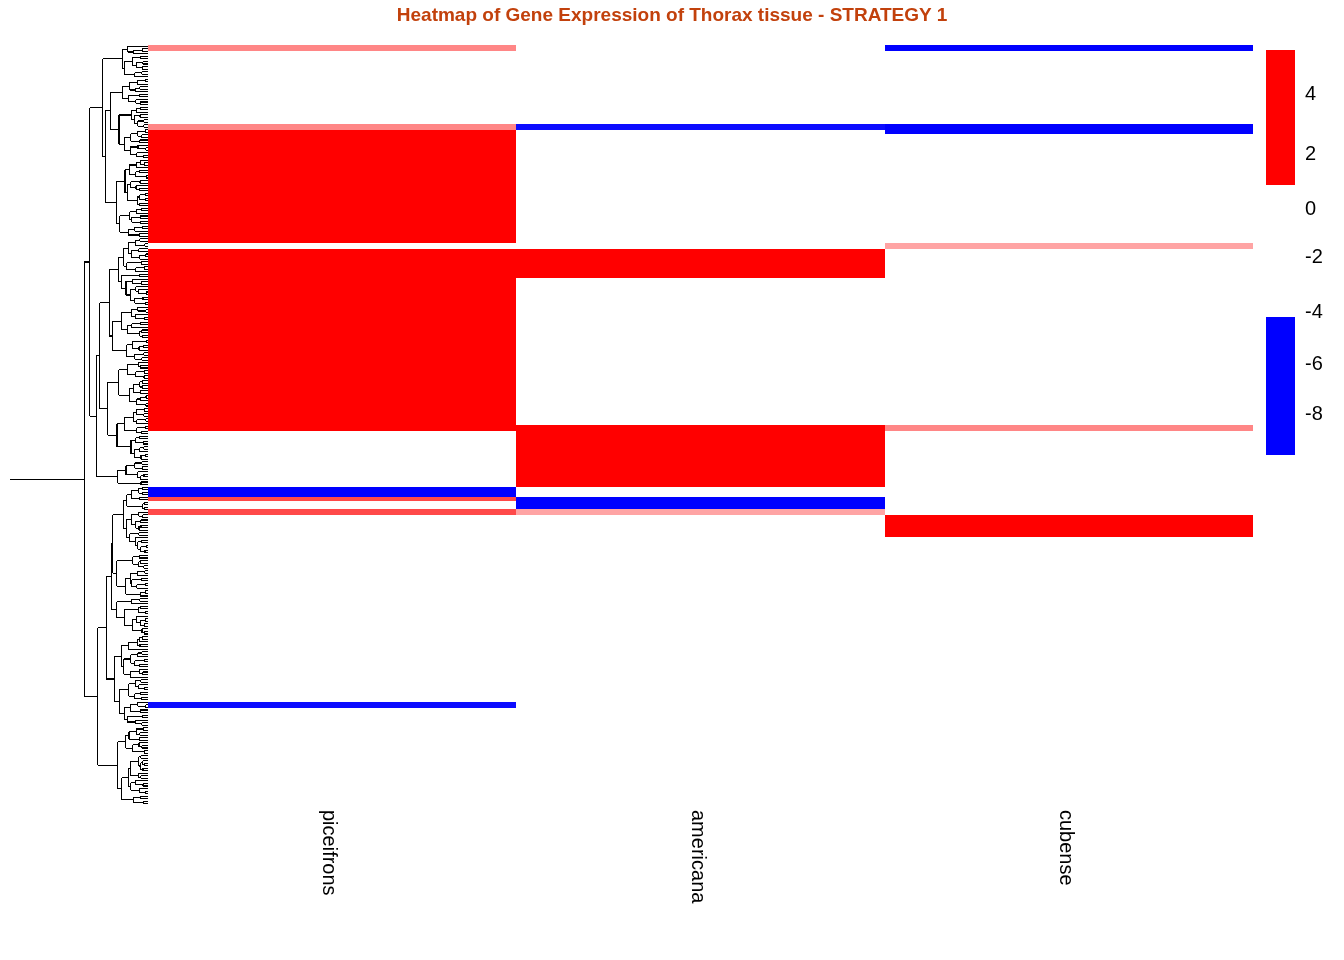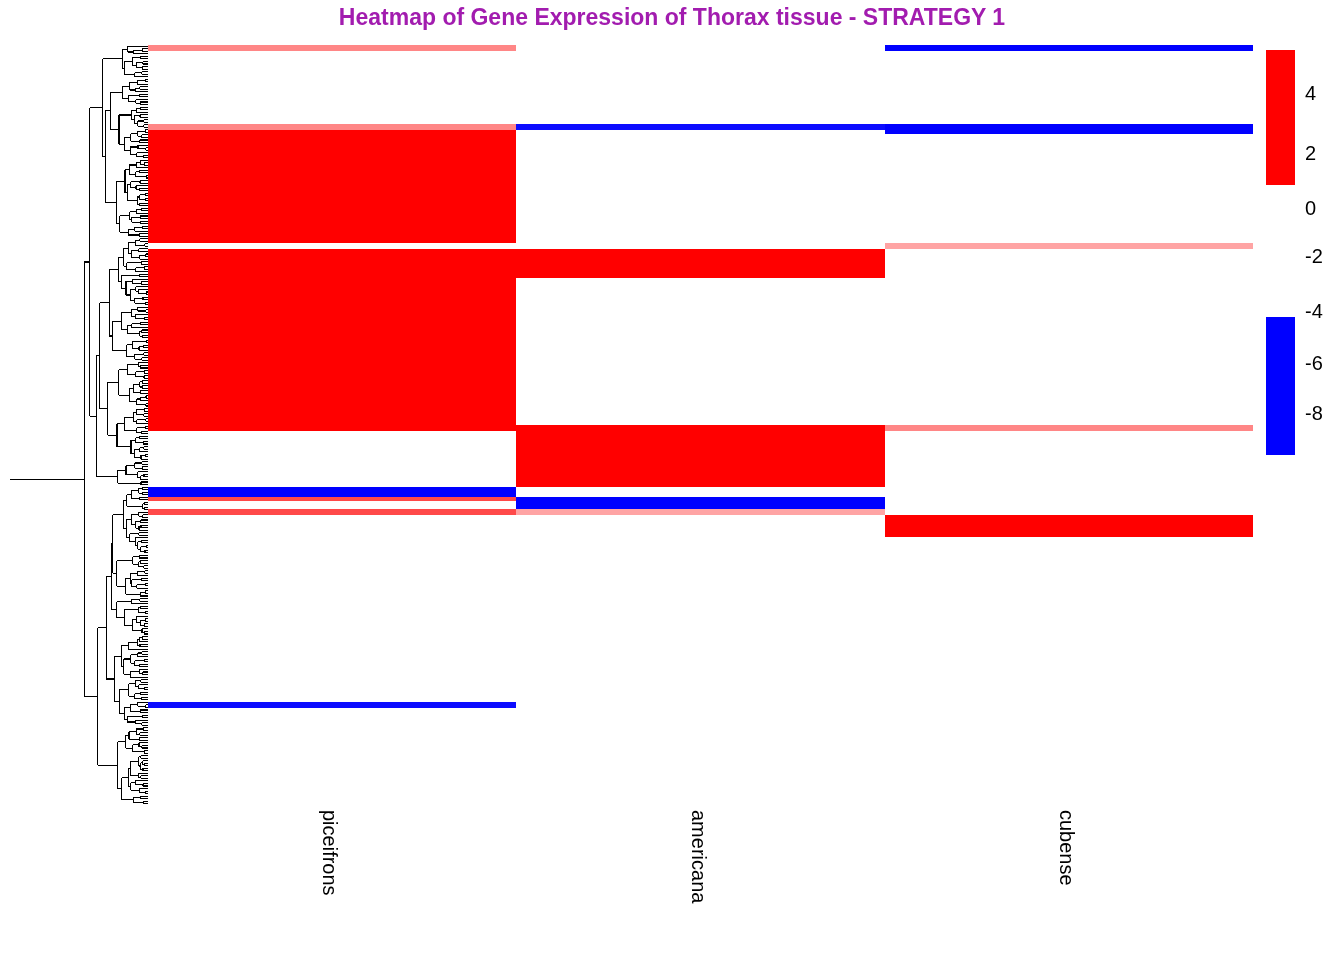--- a/index.html
+++ b/index.html
@@ -7,21 +7,21 @@
     width:1344px;height:960px;
     background:#ffffff;
     font-family:"Liberation Sans", sans-serif;
     overflow:hidden;
     position:relative;
   }
   #plot{position:absolute;left:0;top:0;width:1344px;height:960px;}
   #title{
     position:absolute;left:0;top:4px;width:1344px;
     text-align:center;
-    font-size:23px;font-weight:bold;color:#a21caf;
+    font-size:19px;font-weight:bold;color:#c2410c;
     font-family:"Liberation Sans", sans-serif;
     letter-spacing:0px;
   }
   .collabel{
     position:absolute;
     font-size:20px;color:#000000;
     font-family:"Liberation Sans", sans-serif;
     transform-origin:left top;
     transform:rotate(90deg);
     white-space:nowrap;

